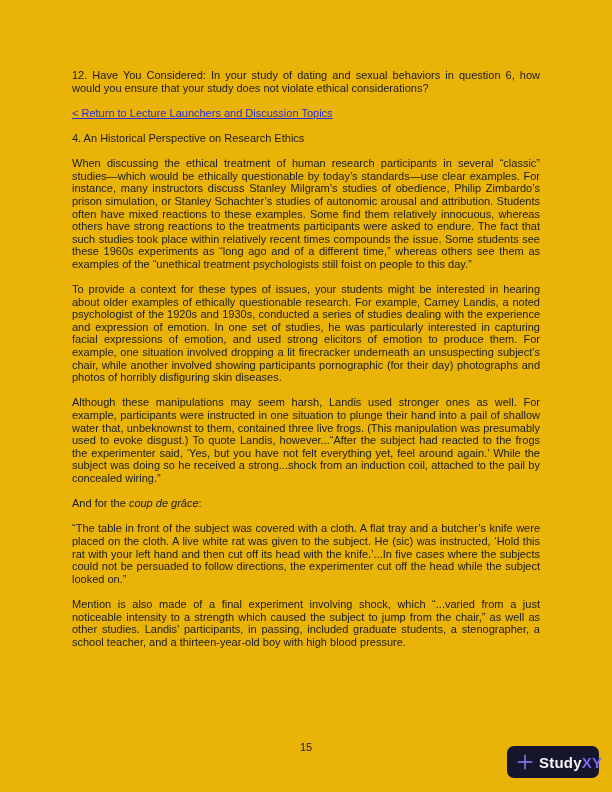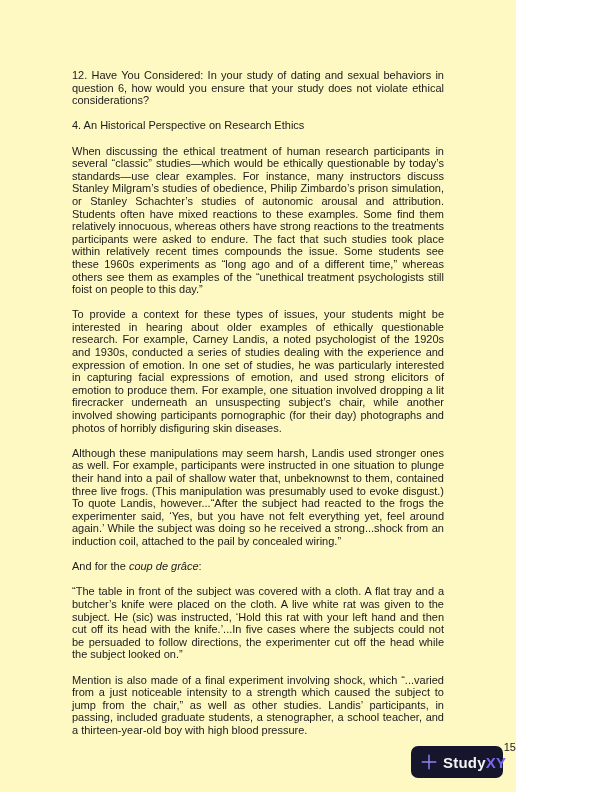--- a/index.html
+++ b/index.html
@@ -2,23 +2,23 @@
 <html><head>
 <meta charset="utf-8">
 <style>
   html, body {
     margin: 0;
     padding: 0;
     background: #ffffff;
   }
   .page {
     position: relative;
-    width: 516px;
+    width: 612px;
     height: 792px;
-    background: #fef9c3;
+    background: #eab308;
     font-family: "Liberation Sans", sans-serif;
     color: #1b1b1b;
     overflow: hidden;
   }
   .content {
     position: absolute;
     left: 72px;
     right: 72px;
     top: 69px;
   }
@@ -37,21 +37,21 @@
   a.link {
     color: #2b2bd5;
     text-decoration: underline;
     cursor: pointer;
   }
   .page-number {
     position: absolute;
     top: 741px;
     left: 0;
     width: 100%;
-    text-align: right;
+    text-align: center;
     font-size: 11px;
     line-height: 12.6px;
     color: #1b1b1b;
   }
   .logo-badge {
     position: absolute;
     top: 746px;
     right: 13px;
     width: 92px;
     height: 30px;
@@ -80,20 +80,21 @@
 </style>
 </head>
 <body>
 
 <div class="page">
   <div class="content">
 
     <p class="body">12. Have You Considered: In your study of dating and sexual behaviors in question 6, how would you ensure that your study does not violate ethical considerations?</p>
 
 
+    <p class="linkline"><a href="#" class="link">&lt; Return to Lecture Launchers and Discussion Topics</a></p>
 
     <p class="body">4. An Historical Perspective on Research Ethics</p>
 
     <p class="body">When discussing the ethical treatment of human research participants in several “classic” studies—which would be ethically questionable by today’s standards—use clear examples. For instance, many instructors discuss Stanley Milgram’s studies of obedience, Philip Zimbardo’s prison simulation, or Stanley Schachter’s studies of autonomic arousal and attribution. Students often have mixed reactions to these examples. Some find them relatively innocuous, whereas others have strong reactions to the treatments participants were asked to endure. The fact that such studies took place within relatively recent times compounds the issue. Some students see these 1960s experiments as “long ago and of a different time,” whereas others see them as examples of the “unethical treatment psychologists still foist on people to this day.”</p>
 
     <p class="body">To provide a context for these types of issues, your students might be interested in hearing about older examples of ethically questionable research. For example, Carney Landis, a noted psychologist of the 1920s and 1930s, conducted a series of studies dealing with the experience and expression of emotion. In one set of studies, he was particularly interested in capturing facial expressions of emotion, and used strong elicitors of emotion to produce them. For example, one situation involved dropping a lit firecracker underneath an unsuspecting subject’s chair, while another involved showing participants pornographic (for their day) photographs and photos of horribly disfiguring skin diseases.</p>
 
     <p class="body">Although these manipulations may seem harsh, Landis used stronger ones as well. For example, participants were instructed in one situation to plunge their hand into a pail of shallow water that, unbeknownst to them, contained three live frogs. (This manipulation was presumably used to evoke disgust.) To quote Landis, however...“After the subject had reacted to the frogs the experimenter said, ‘Yes, but you have not felt everything yet, feel around again.’ While the subject was doing so he received a strong...shock from an induction coil, attached to the pail by concealed wiring.”</p>
 
     <p class="body"><span>And for the </span><span class="italic">coup de grâce</span><span>:</span></p>

